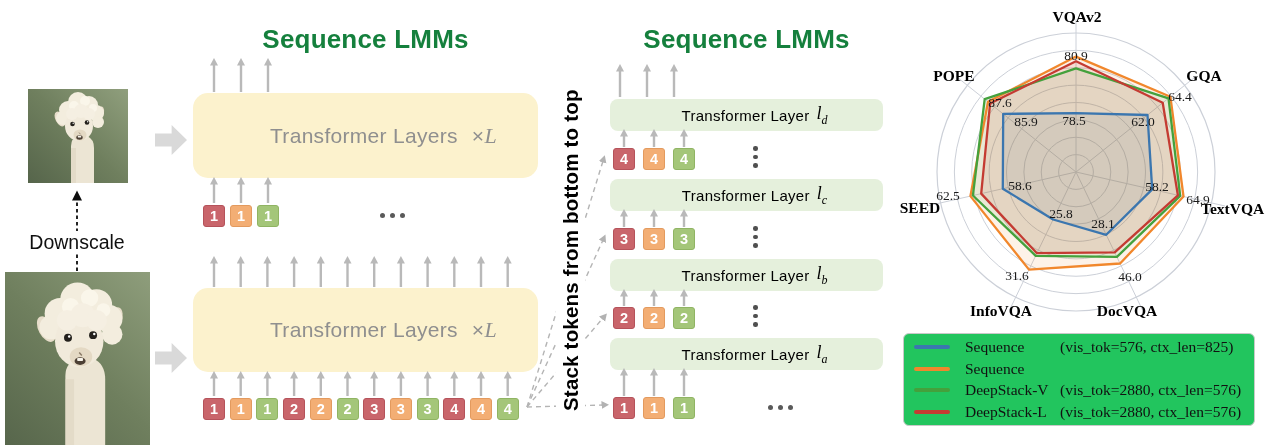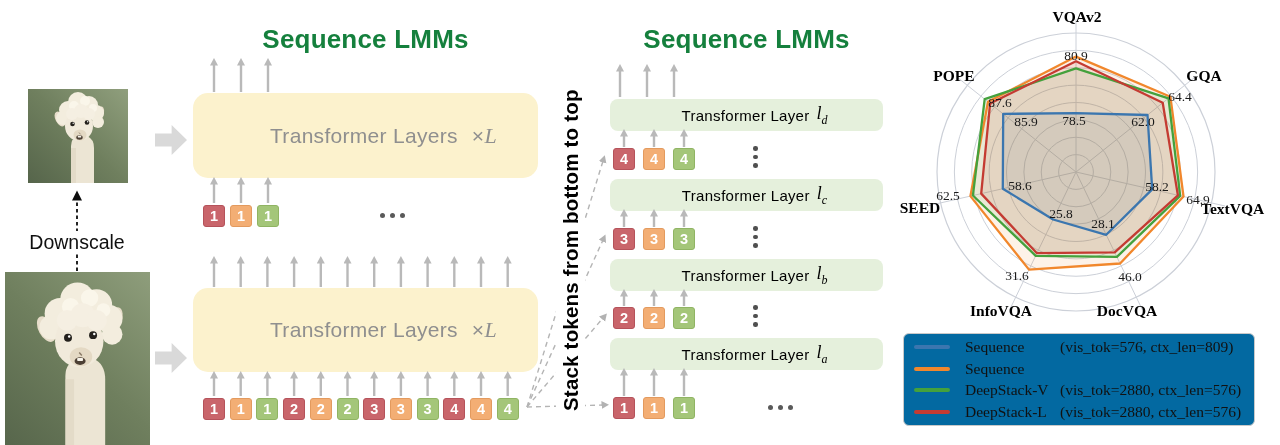--- a/index.html
+++ b/index.html
@@ -42,21 +42,21 @@
   .hdots b{width:5px;height:5px;border-radius:50%;background:#5a5a5a;display:block;}
   .vdots{position:absolute;display:flex;flex-direction:column;gap:4px;z-index:3;}
   .vdots b{width:4.5px;height:4.5px;border-radius:50%;background:#4f4f4f;display:block;}
   
   #overlay{position:absolute;left:0;top:0;z-index:2;}
   
   #radar{position:absolute;left:890px;top:0;z-index:2;}
   .axis-label{font-family:"Liberation Serif",serif;font-weight:700;font-size:15.5px;fill:#000;}
   .val-label{font-family:"Liberation Serif",serif;font-size:13.5px;fill:#1a1a1a;}
   
-  #legend{position:absolute;left:903px;top:333px;width:352px;height:93px;background:#0369a1;
+  #legend{position:absolute;left:903px;top:333px;width:352px;height:93px;background:#22c55e;
           border:1.5px solid #c9c9c9;border-radius:6px;z-index:4;box-sizing:border-box;
           display:flex;flex-direction:column;justify-content:space-evenly;padding:2px 8px 2px 10px;}
   .leg-row{display:flex;align-items:center;height:21px;}
   .leg-swatch{width:36px;height:4px;border-radius:2px;margin-right:15px;flex:none;}
   .leg-name{font-family:"Liberation Serif",serif;font-size:15.5px;color:#111;min-width:95px;display:inline-block;}
   .leg-params{font-family:"Liberation Serif",serif;font-size:15.5px;color:#111;white-space:nowrap;}
 </style>
 </head>
 <body>
 
@@ -247,21 +247,21 @@
       <text x="213" y="228" text-anchor="middle" class="val-label">28.1</text>
       <text x="171" y="218" text-anchor="middle" class="val-label">25.8</text>
       <text x="130" y="190" text-anchor="middle" class="val-label">58.6</text>
       <text x="136" y="126" text-anchor="middle" class="val-label">85.9</text>
     </svg>
 
   <div id="legend">
       <div class="leg-row">
         <span class="leg-swatch" style="background: rgb(59, 118, 175);"></span>
         <span class="leg-name">Sequence</span>
-        <span class="leg-params">(vis_tok=576, ctx_len=809)</span>
+        <span class="leg-params">(vis_tok=576, ctx_len=825)</span>
       </div>
       <div class="leg-row">
         <span class="leg-swatch" style="background: rgb(241, 135, 44);"></span>
         <span class="leg-name">Sequence</span>
       </div>
       <div class="leg-row">
         <span class="leg-swatch" style="background: rgb(68, 161, 60);"></span>
         <span class="leg-name">DeepStack-V</span>
         <span class="leg-params">(vis_tok=2880, ctx_len=576)</span>
       </div>

